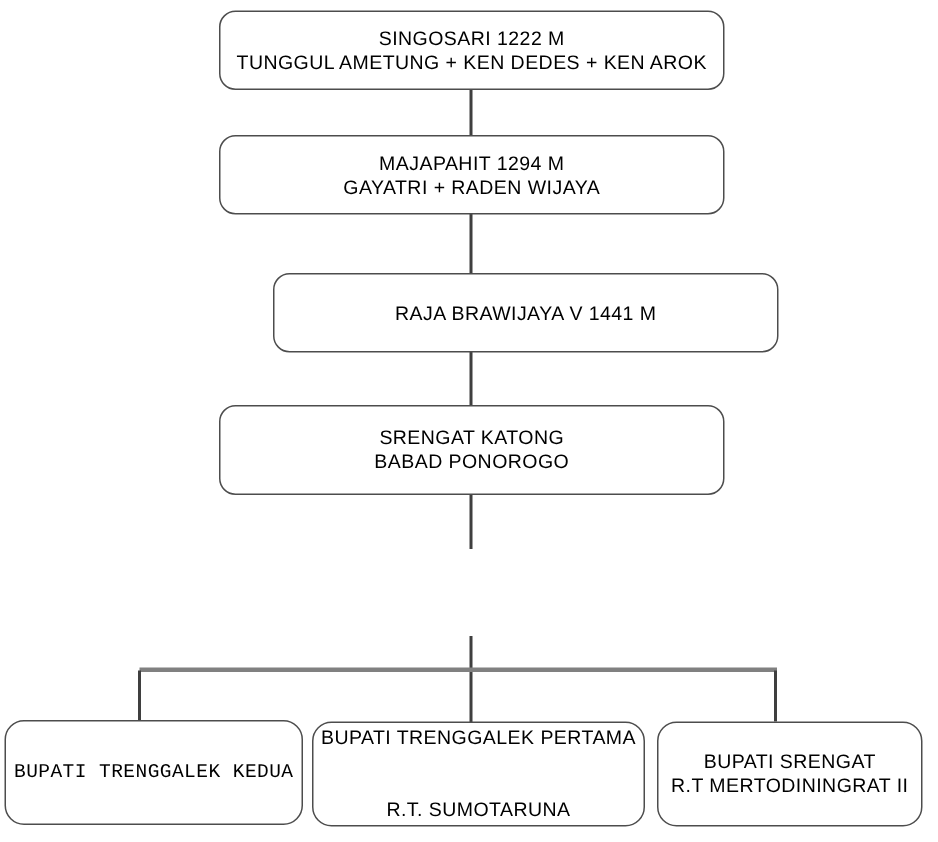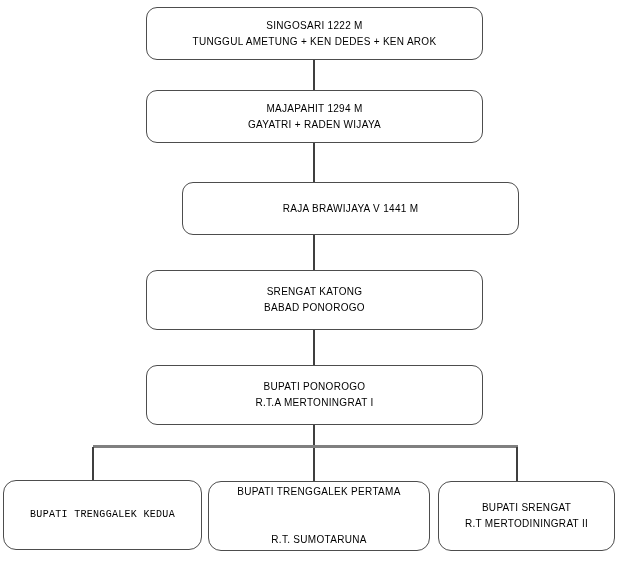--- a/index.html
+++ b/index.html
@@ -20,21 +20,21 @@
     box-sizing: border-box;
     background: #ffffff;
     border: 1.5px solid #4d4d4d;
     border-radius: 11px;
     display: flex;
     flex-direction: column;
     align-items: center;
     justify-content: center;
     text-align: center;
     color: #000000;
-    font-size: 10px;
+    font-size: 13px;
     line-height: 16px;
     letter-spacing: 0.3px;
     padding: 2px 4px;
   }
   .node .l {
     display: block;
     white-space: nowrap;
   }
   .vline {
     position: absolute;
@@ -73,24 +73,20 @@
 
   <div class="node" style="left:146px; top:182px; width:337px; height:53px;margin-left:36px;">
     <span class="l">RAJA BRAWIJAYA V 1441 M</span>
   </div>
 
   <div class="node" style="left:146px; top:270px; width:337px; height:60px;">
     <span class="l">SRENGAT KATONG</span>
     <span class="l">BABAD PONOROGO</span>
   </div>
 
-  <div class="node" style="left:146px; top:365px; width:337px; height:60px;">
-    <span class="l">BUPATI PONOROGO</span>
-    <span class="l">R.T.A MERTONINGRAT I</span>
-  </div>
 
   <div class="node" style="left:3px; top:480px; width:199px; height:70px; border-radius:13px;font-family:Liberation Mono, monospace;">
     <span class="l">BUPATI TRENGGALEK KEDUA</span>
   </div>
 
   <div class="node" style="left:208px; top:481px; width:222px; height:70px; border-radius:13px;gap:32px;">
     <span class="l">BUPATI TRENGGALEK PERTAMA</span>
     <span class="l">R.T. SUMOTARUNA</span>
   </div>
 

